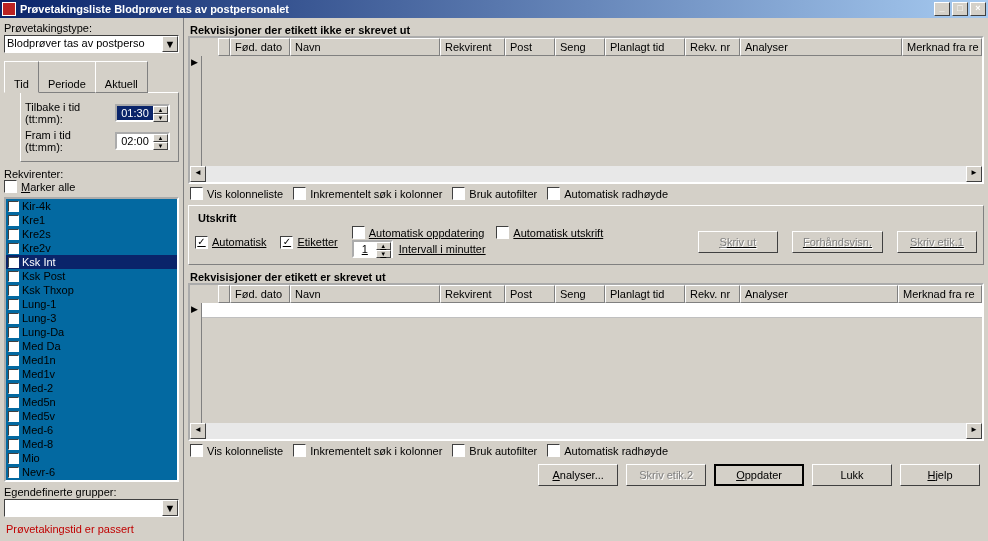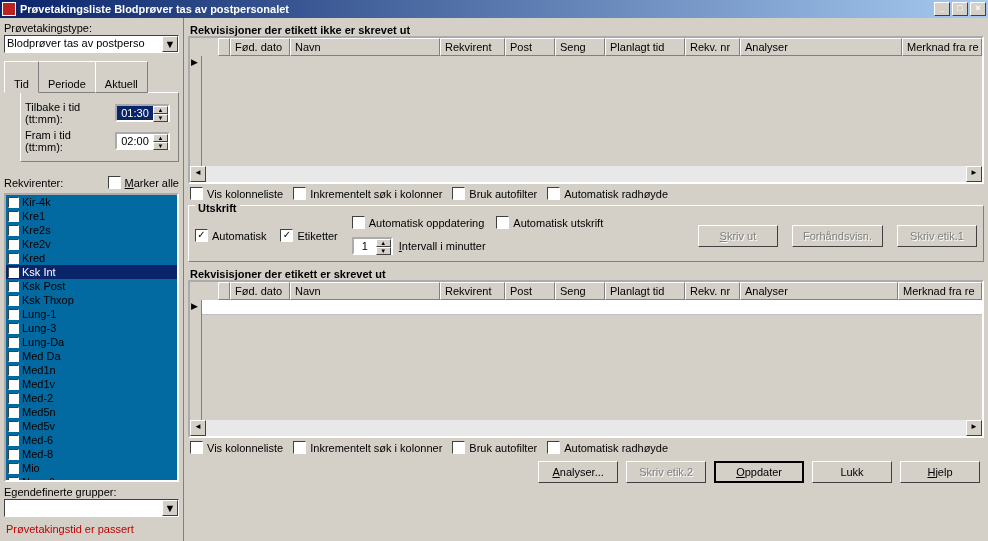--- a/index.html
+++ b/index.html
@@ -72,21 +72,21 @@
   .spinner input {
     width:36px; border:none; font:inherit; text-align:center; background:#fff;
     outline:none;
   }
   .spinner input.selected { background:#0a246a; color:#fff; }
   .spinner .spinbtns { display:flex; flex-direction:column; width:15px;}
   .spinner .spb { flex:1; background:#d4d0c8; border:1px solid #fff;
     border-right-color:#404040; border-bottom-color:#404040;
     font-size:6px; text-align:center; line-height:6px;}
 
-  .rekv-head { display:flex; align-items:center; justify-content:space-between; margin-top:12px; padding:2px 0;}
+  .rekv-head { display:flex; align-items:flex-start; justify-content:space-between; margin-top:4px; padding:2px 0;flex-direction:column;}
   .checkbox { display:inline-flex; align-items:center; gap:4px; }
   .checkbox .box {
     width:13px; height:13px; background:#fff; border:1px solid #808080;
     border-top-color:#404040; border-left-color:#404040;
     border-right-color:#fff; border-bottom-color:#fff;
     font-size:10px; line-height:10px; text-align:center;
   }
 
   .rekv-list {
     flex:1; background:#0369a1; border:2px inset #fff; overflow-y:auto; overflow-x:hidden;
@@ -121,21 +121,21 @@
   .grid-rows { flex:1; background:#fff; }
   .hscroll {
     height:16px; background:#d4d0c8; display:flex;
   }
   .hscroll .sbtn { width:16px; border:1px solid #fff; border-right-color:#404040; border-bottom-color:#404040; text-align:center; font-size:8px; line-height:12px;}
   .hscroll .track { flex:1; background:#e8e8e8; }
 
   .chk-row { display:flex; gap:10px; padding:3px 2px; align-items:center; flex-wrap:wrap;}
   .groupbox {
     border:1px solid #808080; border-top-color:#fff; border-left-color:#fff;
-    padding:6px 6px 6px 6px; margin:2px 0; position:relative;
+    padding:16px 6px 6px 6px; margin:2px 0; position:relative;text-decoration:underline;
   }
   .groupbox .legend { position:relative; top:-10px; background:#d4d0c8; padding:0 3px; font-weight:bold; display:inline-block;}
   .group-inner { display:flex; align-items:center; gap:14px; margin-top:-8px; }
   .btn {
     min-width:80px; height:22px; padding:2px 10px;
     background:#d4d0c8;
     border:1px solid #fff; border-right-color:#404040; border-bottom-color:#404040;
     text-align:center; line-height:16px;
   }
   .btn.disabled { color:#808080; text-shadow:1px 1px 0 #fff; }
@@ -212,24 +212,20 @@
           <span class="box"></span>
           <span>Kre1</span>
         </div>
         <div class="rekv-item">
           <span class="box"></span>
           <span>Kre2s</span>
         </div>
         <div class="rekv-item">
           <span class="box"></span>
           <span>Kre2v</span>
-        </div>
-        <div class="rekv-item">
-          <span class="box"></span>
-          <span>Kred</span>
         </div>
         <div class="rekv-item selected">
           <span class="box"></span>
           <span>Ksk Int</span>
         </div>
         <div class="rekv-item">
           <span class="box"></span>
           <span>Ksk Post</span>
         </div>
         <div class="rekv-item">
@@ -358,21 +354,21 @@
       <span class="legend">Utskrift</span>
       <div class="group-inner">
         <label class="checkbox">
             <span class="box">✓</span>
             <span>Automatisk</span>
           </label>
         <label class="checkbox">
             <span class="box">✓</span>
             <span>Etiketter</span>
           </label>
-        <div style="display:flex;flex-direction:column;gap:8px;">
+        <div style="display:flex;flex-direction:column;gap:1px;">
           <div style="display:flex;gap:12px">
             <label class="checkbox">
                 <span class="box"></span>
                 <span>Automatisk oppdatering</span>
               </label>
             <label class="checkbox">
                 <span class="box"></span>
                 <span>Automatisk utskrift</span>
               </label>
           </div>

